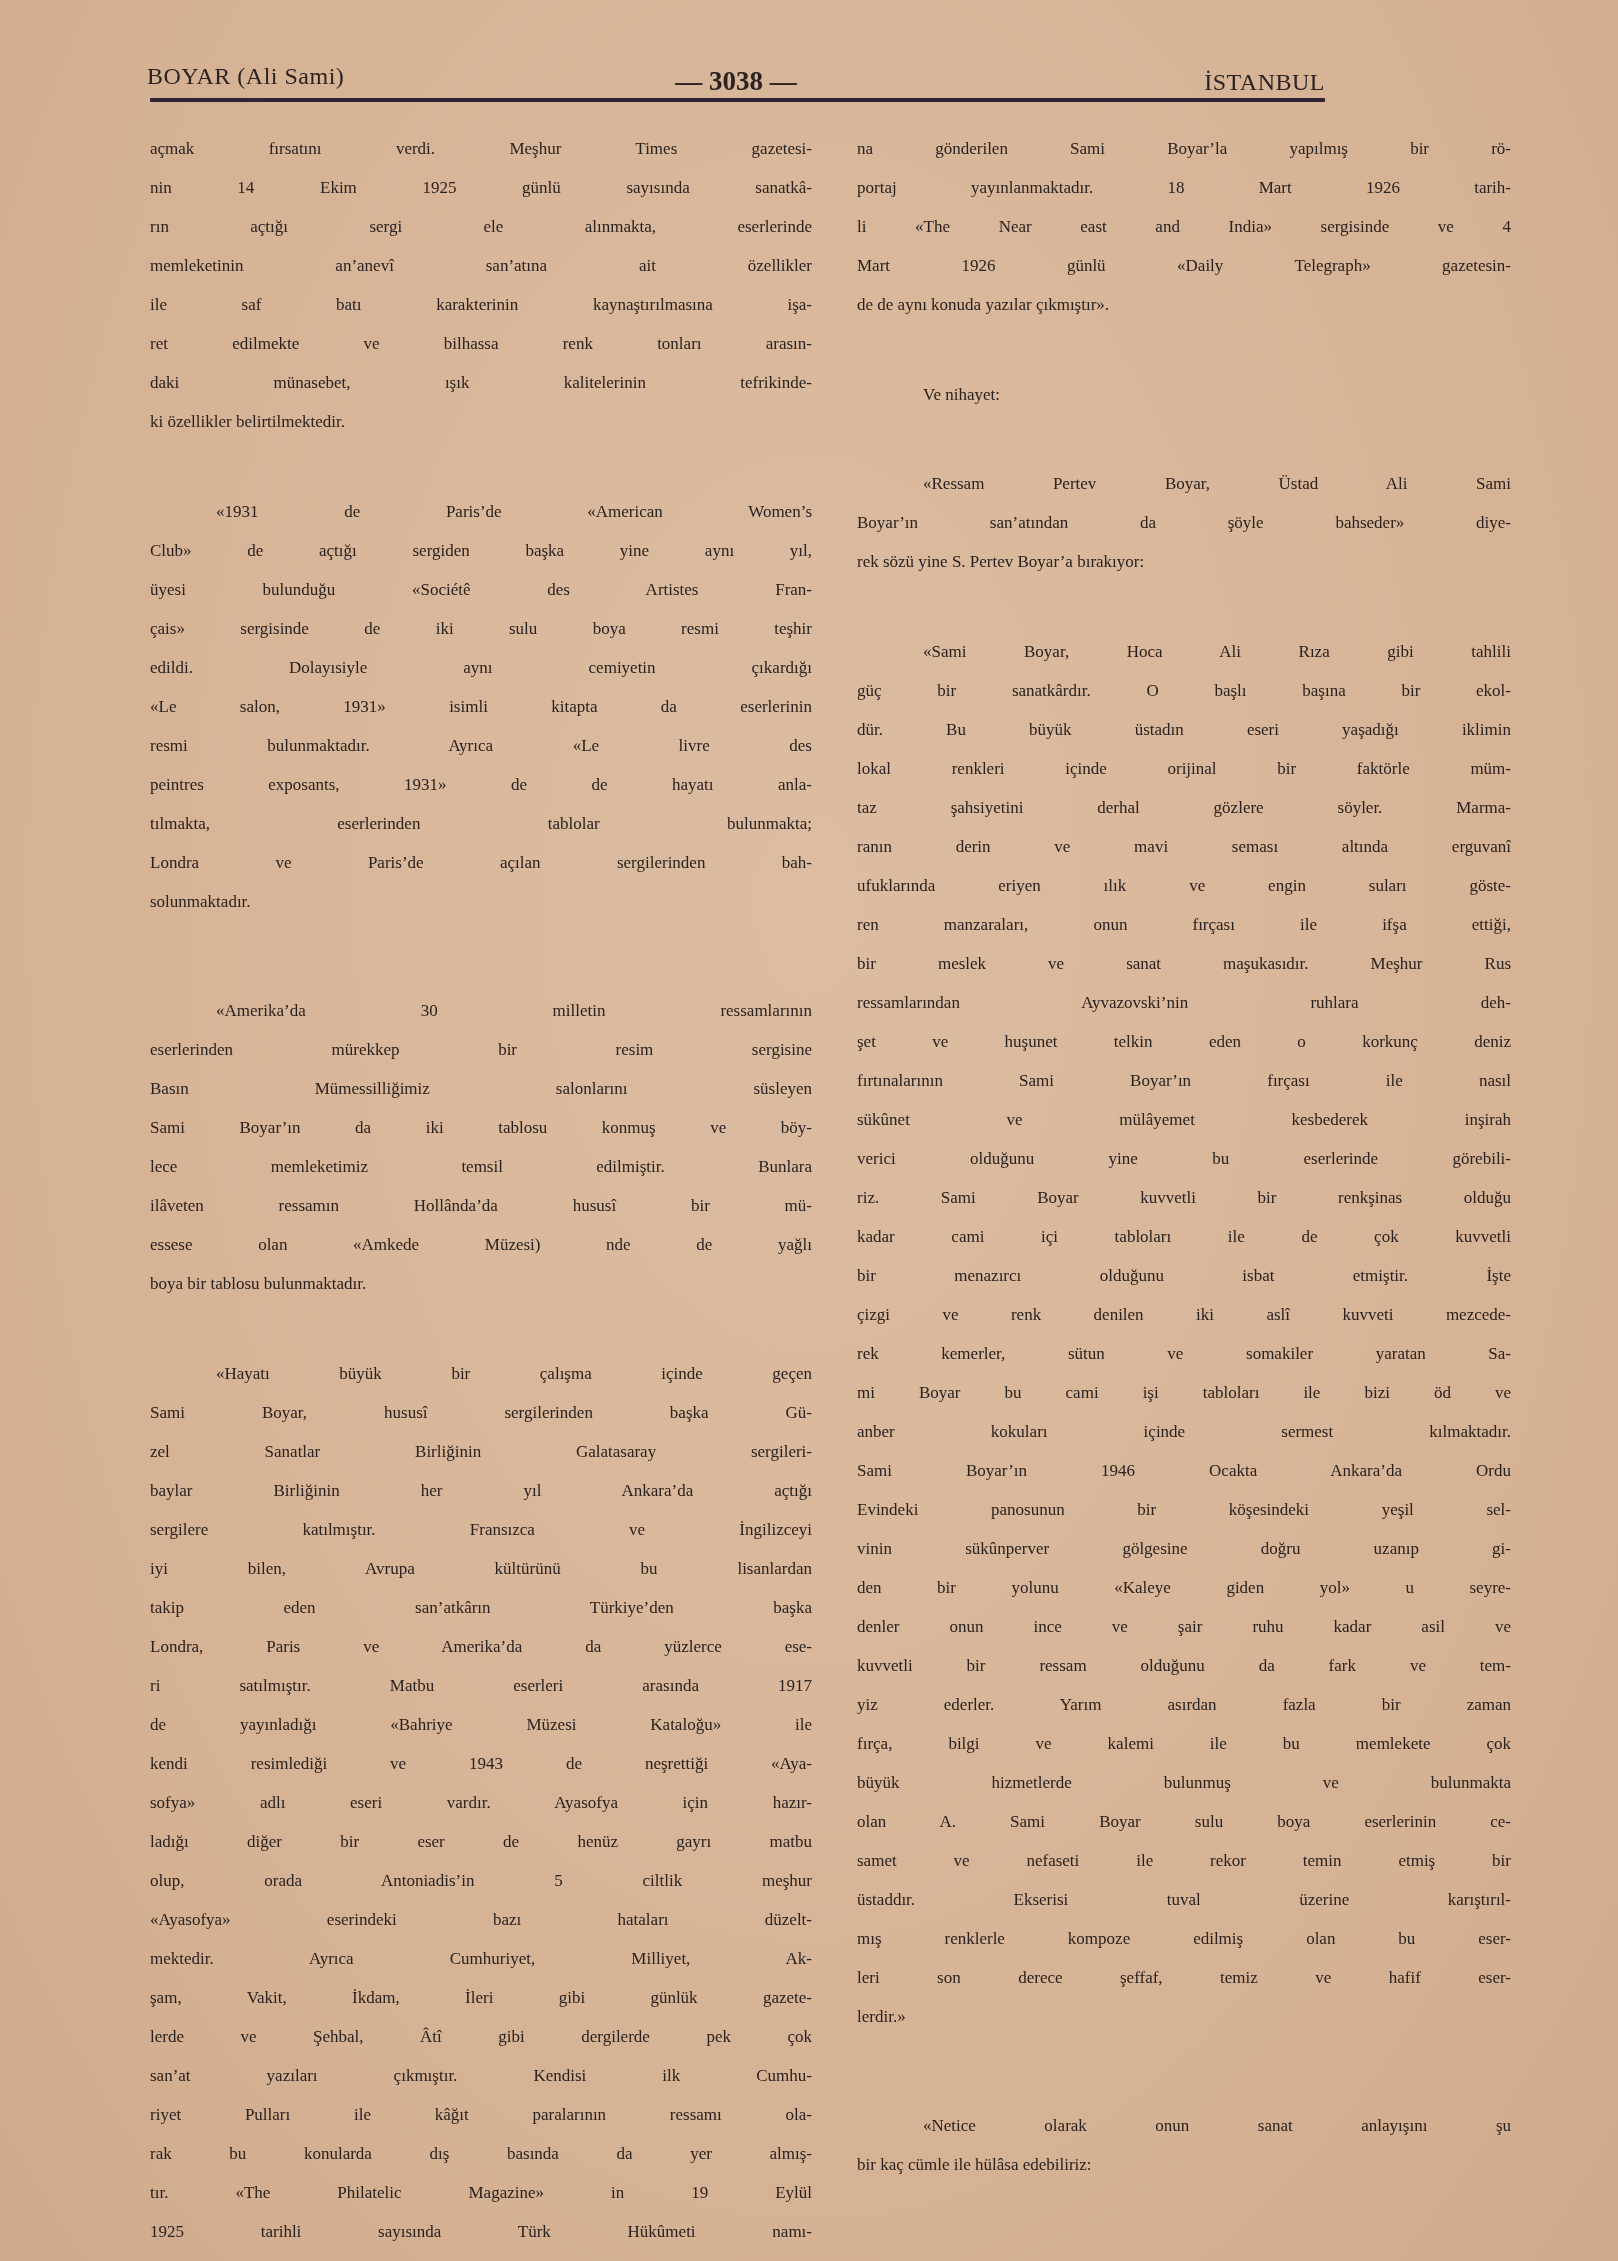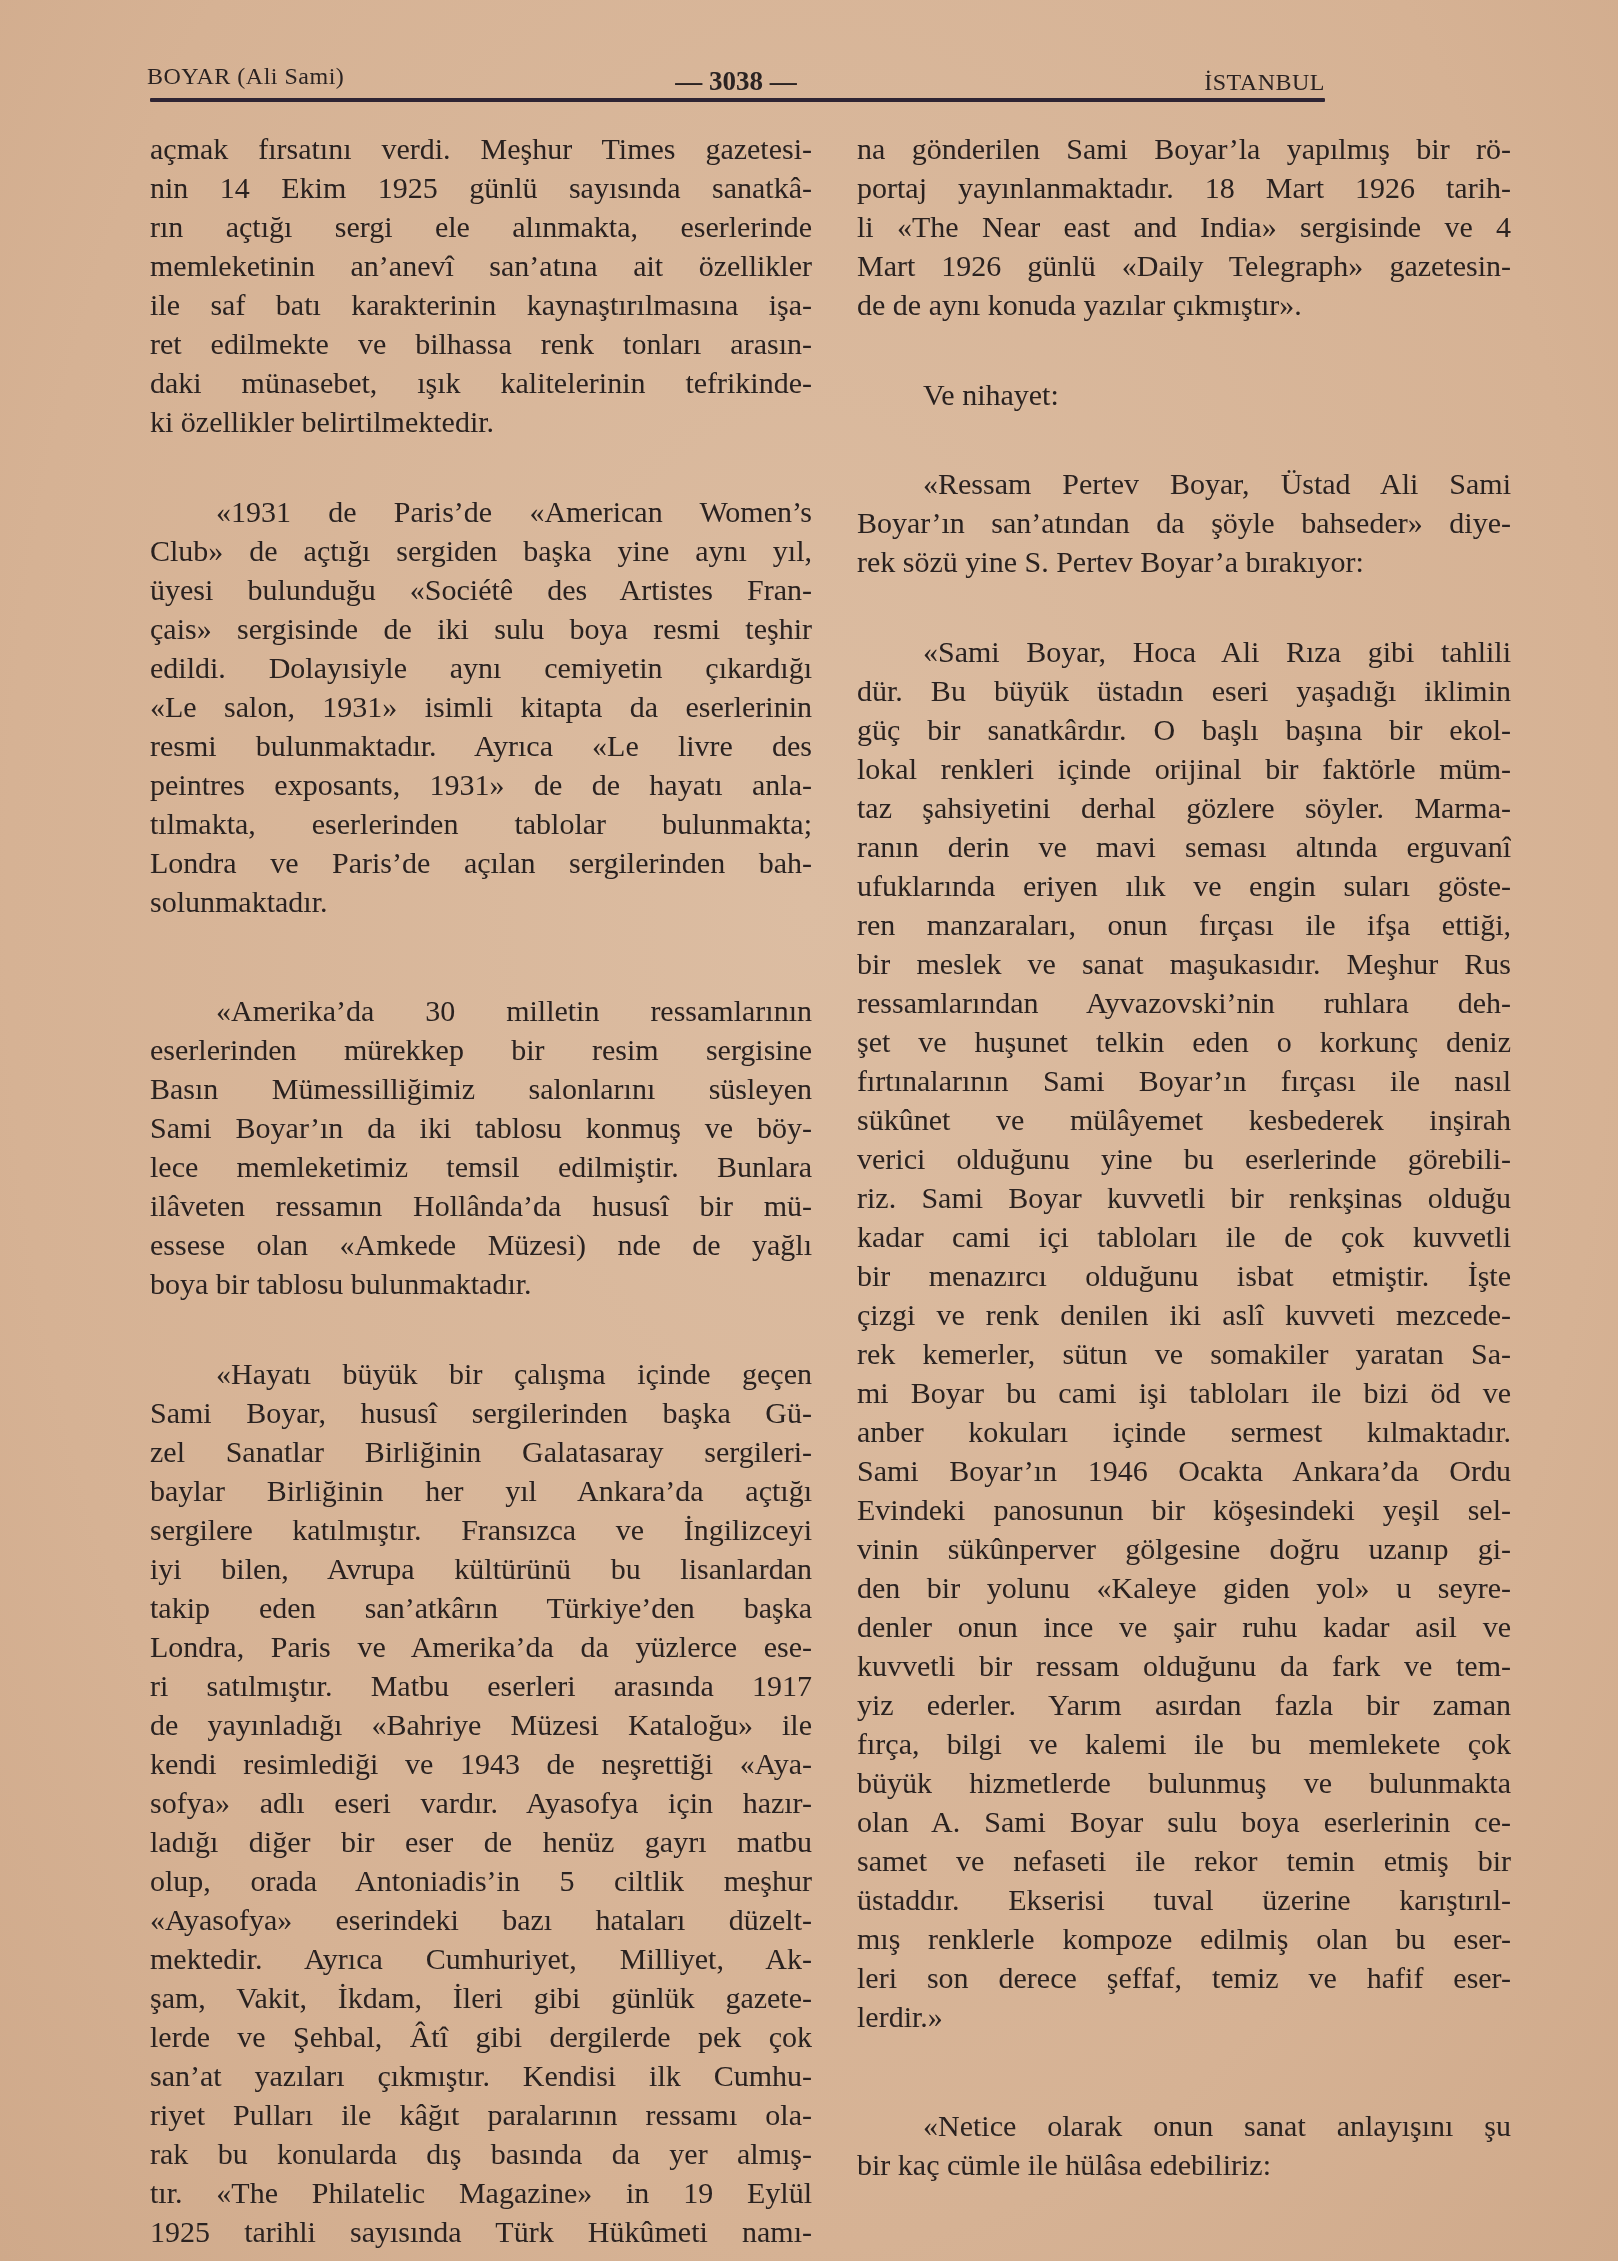--- a/index.html
+++ b/index.html
@@ -19,21 +19,21 @@
   }
   .rh-left { position: absolute; left: 0; top: 4.2px; letter-spacing: 0.5px; }
   .rh-center { position: absolute; left: 50%; transform: translateX(-50%); top: 7.4px; font-size: 27px; font-weight: bold; }
   .rh-right { position: absolute; right: 0; top: 9.5px; letter-spacing: 0.5px; }
   .rule {
     position: absolute; left: 150px; right: 105px; top: 98px; height: 4.2px;
     background: #2e2433; border-radius: 1.1px;
   }
   .col {
     position: absolute; top: 129px; width: 662px;
-    font-size: 30px; line-height: 39px;
+    font-size: 17px; line-height: 39px;
     text-align: justify; color: #2a2220;
   }
   .col-left { left: 150px; }
   .col-right { left: 857px; width: 654px; }
   .col p { margin: 0; text-indent: 0; }
   .col .line { display: block; text-align: justify; text-align-last: justify; white-space: nowrap; overflow: hidden; }
   .col .line.last { text-align-last: left; }
   .col .indent { padding-left: 66px; margin-top: 40px; }
   .gap { height: 10.5px; }
   .gap-lg { height: 30.5px; }
@@ -126,22 +126,22 @@
       </p>
       <div class="gap"></div>
       <p>
         <span class="line indent">«Ressam Pertev  Boyar, Üstad Ali Sami</span>
         <span class="line">Boyar’ın san’atından da şöyle bahseder» diye-</span>
         <span class="line last">rek sözü yine S. Pertev Boyar’a bırakıyor:</span>
       </p>
       <div class="gap"></div>
       <p>
         <span class="line indent">«Sami Boyar, Hoca Ali Rıza gibi tahlili</span>
+        <span class="line">güç bir sanatkârdır. O başlı başına bir ekol-</span>
         <span class="line">dür. Bu büyük üstadın eseri yaşadığı iklimin</span>
-        <span class="line">güç bir sanatkârdır. O başlı başına bir ekol-</span>
         <span class="line">lokal renkleri içinde orijinal bir faktörle müm-</span>
         <span class="line">taz şahsiyetini derhal gözlere söyler. Marma-</span>
         <span class="line">ranın derin ve mavi seması altında erguvanî</span>
         <span class="line">ufuklarında eriyen ılık ve engin suları göste-</span>
         <span class="line">ren manzaraları, onun fırçası ile ifşa ettiği,</span>
         <span class="line">bir meslek ve sanat maşukasıdır. Meşhur Rus</span>
         <span class="line">ressamlarından Ayvazovski’nin ruhlara  deh-</span>
         <span class="line">şet ve huşunet telkin eden o korkunç  deniz</span>
         <span class="line">fırtınalarının Sami Boyar’ın fırçası ile  nasıl</span>
         <span class="line">sükûnet ve mülâyemet  kesbederek  inşirah</span>

